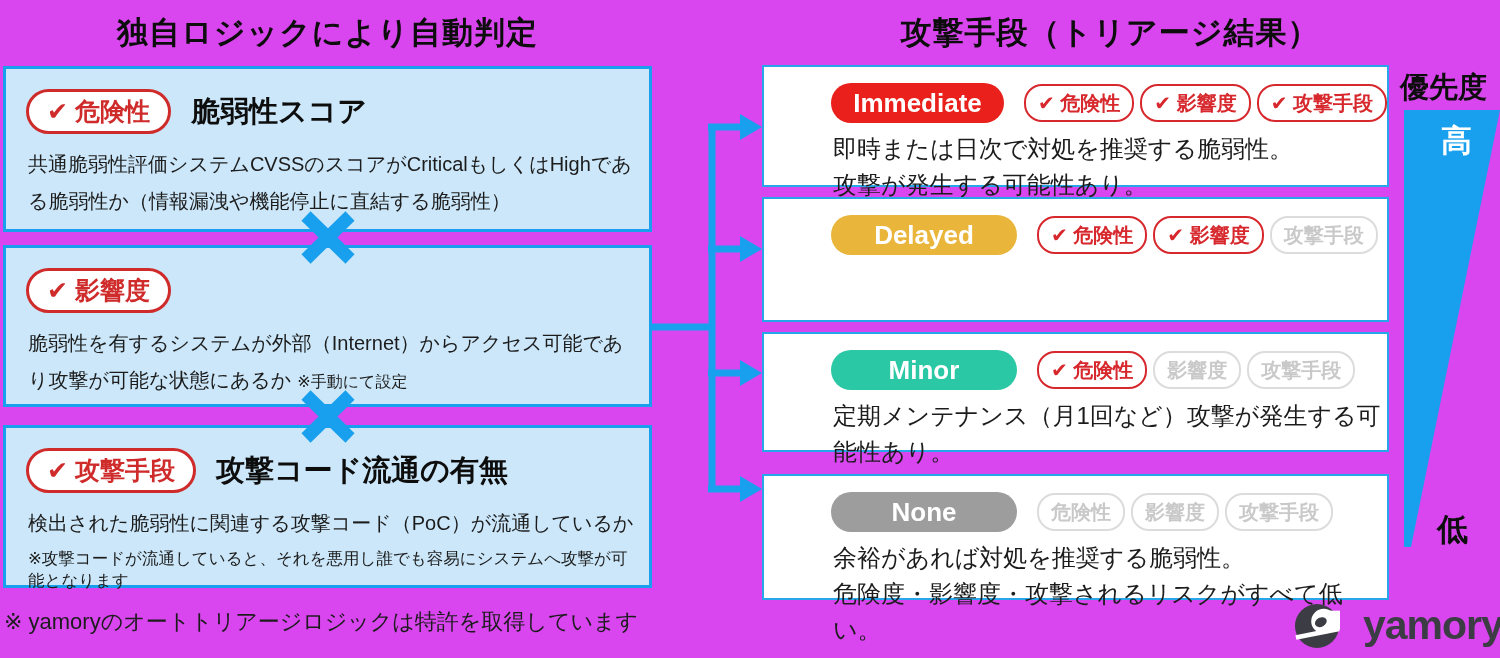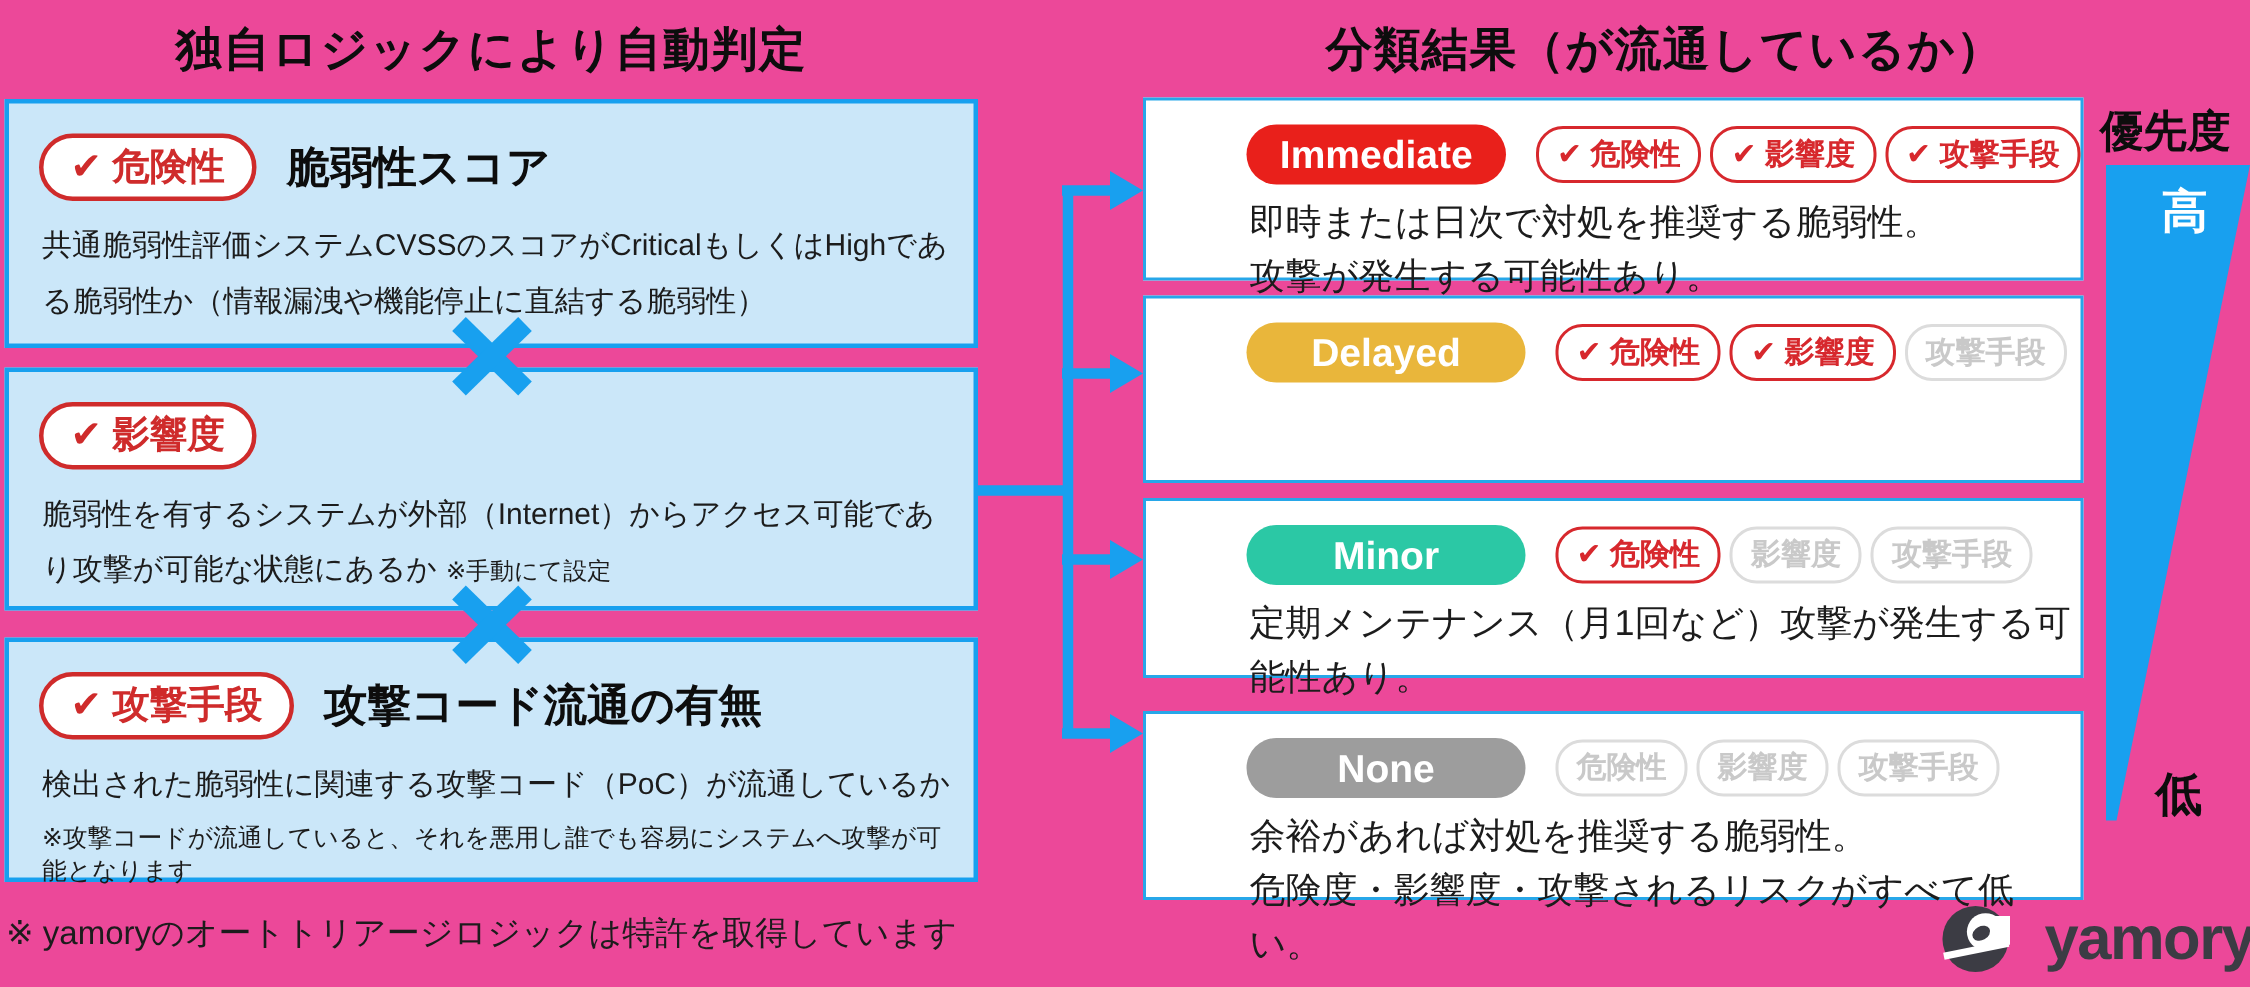--- a/index.html
+++ b/index.html
@@ -1,20 +1,20 @@
 <!DOCTYPE html>
 <html><head>
 <meta charset="utf-8">
 <style>
   * { margin:0; padding:0; box-sizing:border-box; }
   html,body { background:#ffffff; }
   .canvas {
     position:relative; width:1500px; height:658px; overflow:hidden;
     font-family:"Liberation Sans","DejaVu Sans",sans-serif; color:#111;
-    background:#ec4899;
+    background:#d946ef;
   }
   .col-title {
     position:absolute; top:12px; text-align:center;
     font-size:31px; font-weight:800; color:#0d0d0d; letter-spacing:1px;
   }
   .left-title  { left:3px;  width:649px; }
   .right-title { left:790px; width:640px; }
 
   
   .crit-box {
@@ -77,21 +77,21 @@
   
   .logo { position:absolute; left:1294px; top:602px; display:flex; align-items:center; gap:23px; }
   .logo-text { font-size:41px; font-weight:700; color:#3c3c44; letter-spacing:-1px; }
 </style>
 </head>
 <body>
 
 <div class="canvas">
 
   <div class="col-title left-title">独自ロジックにより自動判定</div>
-  <div class="col-title right-title">分類結果（が流通しているか）</div>
+  <div class="col-title right-title">攻撃手段（トリアージ結果）</div>
 
   <div class="crit-box" style="top:66px; height:166px;">
     <div class="crit-head">
       <span class="crit-badge">✔ 危険性</span>
       <span class="crit-heading">脆弱性スコア</span>
     </div>
     <div class="crit-body">共通脆弱性評価システムCVSSのスコアがCriticalもしくはHighである脆弱性か（情報漏洩や機能停止に直結する脆弱性）</div>
   </div>
 
   <div class="crit-box" style="top:245px; height:162px;">

